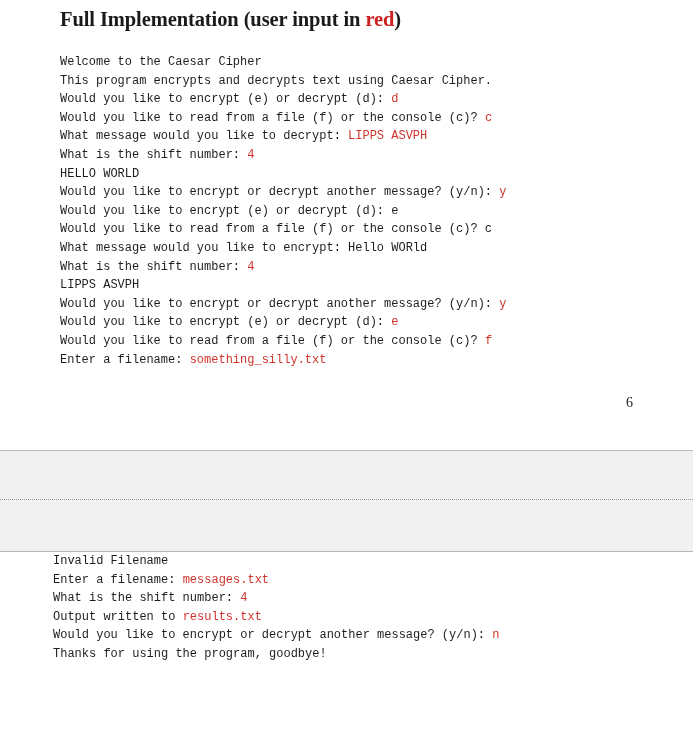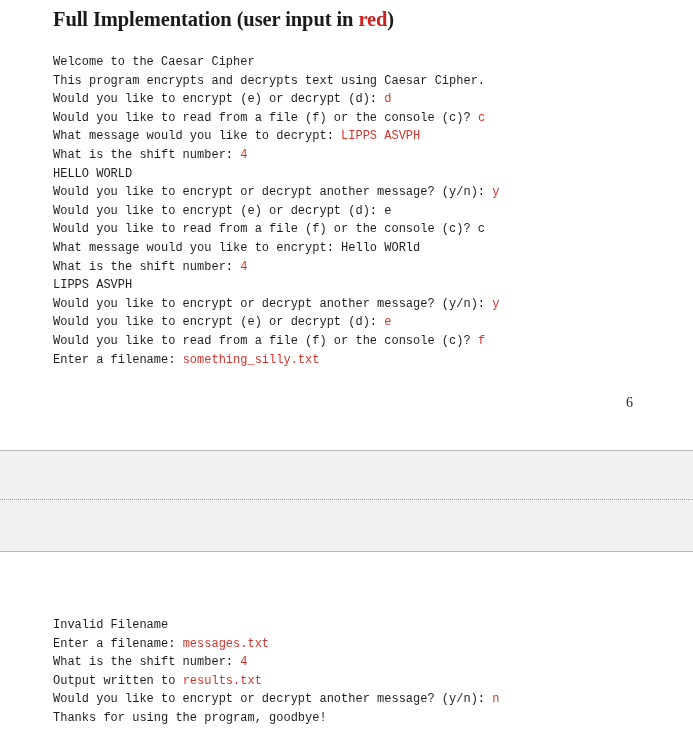--- a/index.html
+++ b/index.html
@@ -17,20 +17,21 @@
 
   .page {
     background: #ffffff;
     position: relative;
   }
 
   .page-top {
     height: 450px;
     padding: 0;
     box-sizing: border-box;
+    margin-left: 7px;
   }
 
   .doc-title {
     font-family: "Liberation Serif", serif;
     font-weight: bold;
     font-size: 20.5px;
     color: #1a1a1a;
     margin: 0;
     padding: 8px 0 0 53px;
     letter-spacing: -0.1px;
@@ -90,21 +91,20 @@
     border-top: 1px dotted #9a9a9a;
     height: 0;
   }
 
   .page-bottom {
     height: 177px;
     background: #ffffff;
   }
 
   .console-bottom {
-    padding-top: 64px;
   }
 </style>
 </head>
 <body>
 
 <div class="page page-top">
 
   <h1 class="doc-title"><span>Full Implementation (user input in </span><span class="accent">red</span><span>)</span></h1>
 
   <div class="console console-top" id="console-top"><div class="line"><span>Welcome to the Caesar Cipher</span></div><div class="line"><span>This program encrypts and decrypts text using Caesar Cipher.</span></div><div class="line"><span>Would you like to encrypt (e) or decrypt (d): </span><span class="user">d</span></div><div class="line"><span>Would you like to read from a file (f) or the console (c)? </span><span class="user">c</span></div><div class="line"><span>What message would you like to decrypt: </span><span class="user">LIPPS ASVPH</span></div><div class="line"><span>What is the shift number: </span><span class="user">4</span></div><div class="line"><span>HELLO WORLD</span></div><div class="line"><span>Would you like to encrypt or decrypt another message? (y/n): </span><span class="user">y</span></div><div class="line"><span>Would you like to encrypt (e) or decrypt (d): e</span></div><div class="line"><span>Would you like to read from a file (f) or the console (c)? c</span></div><div class="line"><span>What message would you like to encrypt: Hello WORld</span></div><div class="line"><span>What is the shift number: </span><span class="user">4</span></div><div class="line"><span>LIPPS ASVPH</span></div><div class="line"><span>Would you like to encrypt or decrypt another message? (y/n): </span><span class="user">y</span></div><div class="line"><span>Would you like to encrypt (e) or decrypt (d): </span><span class="user">e</span></div><div class="line"><span>Would you like to read from a file (f) or the console (c)? </span><span class="user">f</span></div><div class="line"><span>Enter a filename: </span><span class="user">something_silly.txt</span></div></div>

